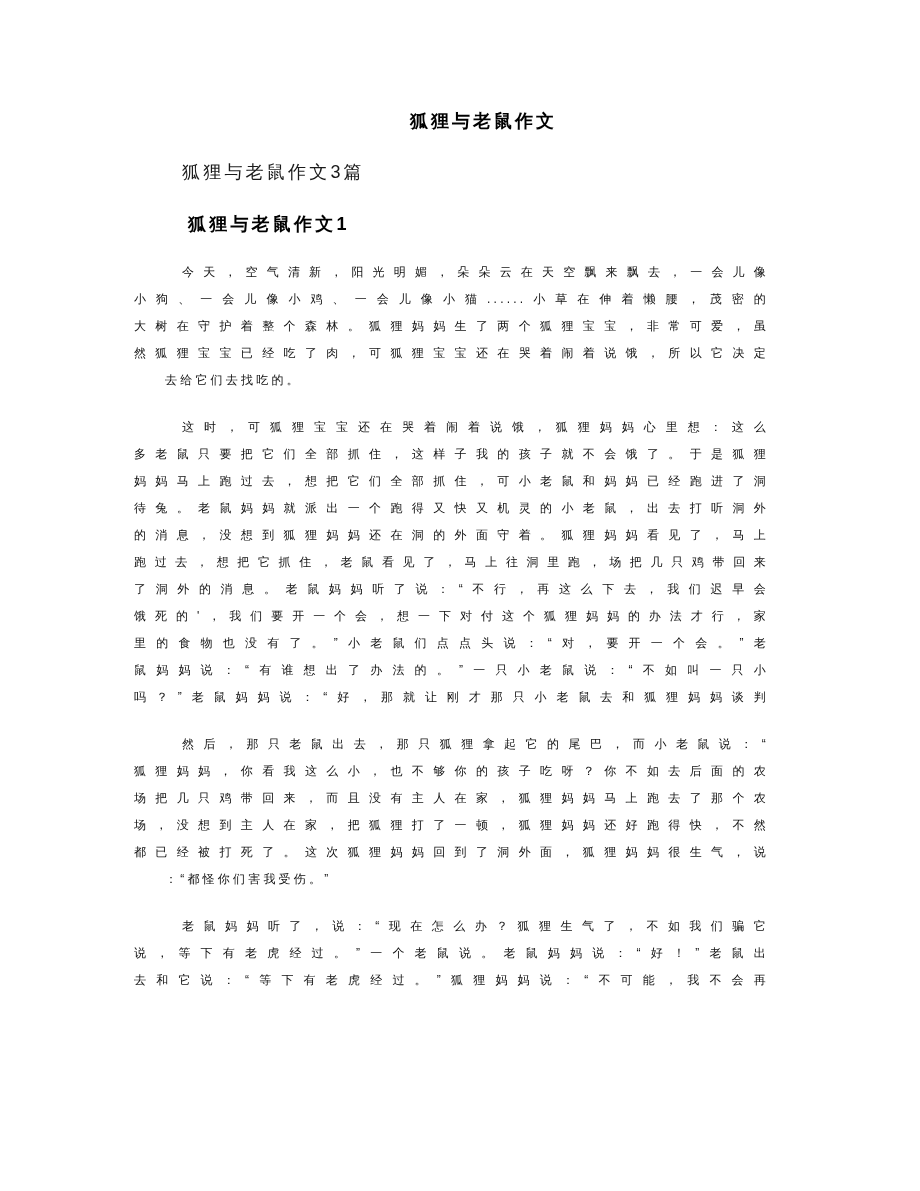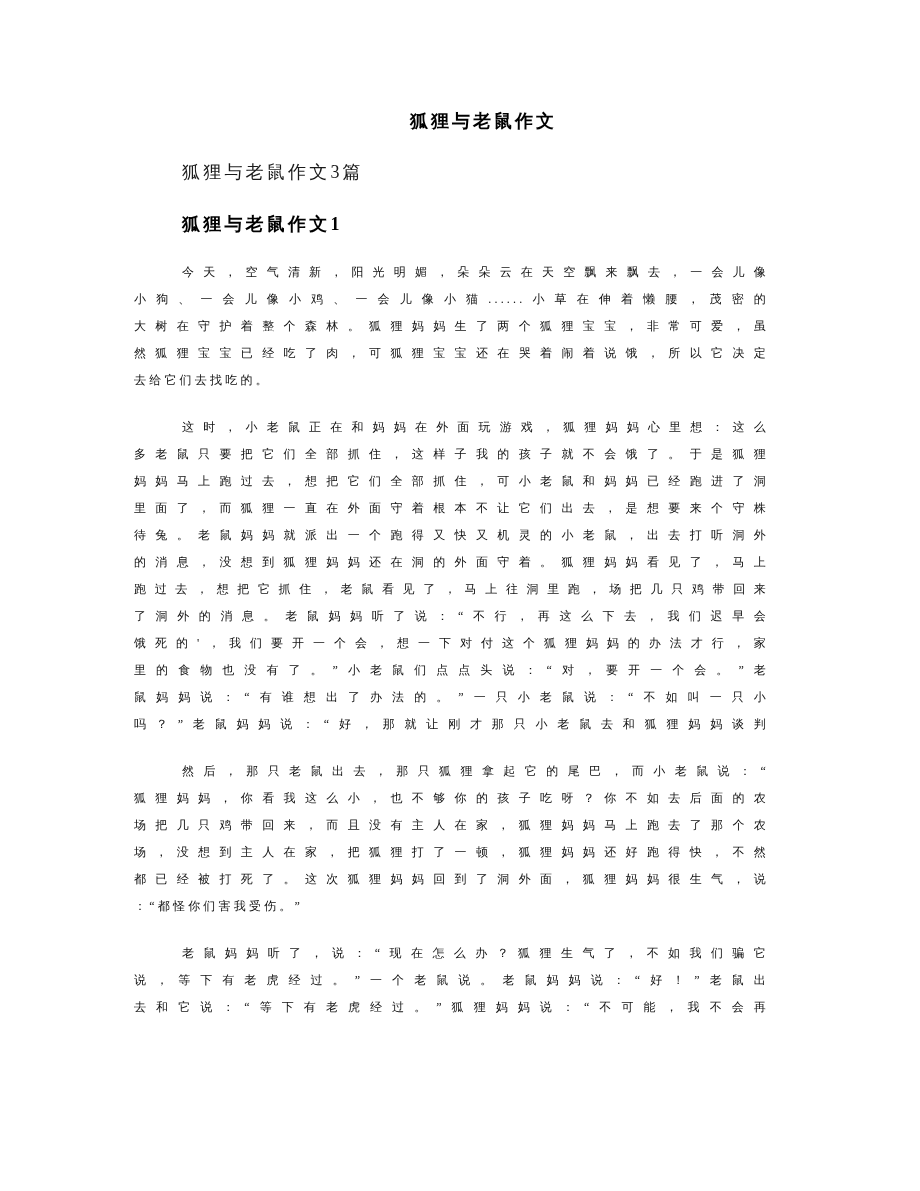--- a/index.html
+++ b/index.html
@@ -3,21 +3,21 @@
   <meta charset="utf-8">
   <style>
     html, body { margin: 0; padding: 0; background: #ffffff; }
     body { width: 920px; height: 1191px; overflow: hidden; }
     .page {
       position: relative;
       width: 920px;
       height: 1191px;
       background: #ffffff;
       color: #111111;
-      font-family: Liberation Serif, serif;
+      font-family: Liberation Sans, sans-serif;
     }
     .doc-title {
       position: absolute;
       left: 410px;
       top: 107px;
       font-size: 18px;
       line-height: 28px;
       font-weight: bold;
       letter-spacing: 3px;
       color: #000000;
@@ -28,21 +28,21 @@
       left: 182px;
       top: 159px;
       font-size: 18px;
       line-height: 27px;
       letter-spacing: 3.2px;
       color: #1a1a1a;
       white-space: nowrap;
     }
     .section-heading {
       position: absolute;
-      left: 182px;
+      left: 188px;
       top: 211px;
       font-size: 18px;
       line-height: 27px;
       font-weight: bold;
       letter-spacing: 3.2px;
       color: #000000;
       white-space: nowrap;
     }
     .body-text {
       position: absolute;
@@ -57,21 +57,21 @@
       line-height: 27px;
       height: 27px;
       letter-spacing: 3.2px;
       white-space: nowrap;
       overflow: hidden;
       text-align: justify;
       text-align-last: justify;
       color: #111111;
     }
     .line.first { padding-left: 48px; }
-    .line.last { text-align-last: left; }
+    .line.last { text-align-last: left; margin-left: 31px; }
   </style>
 </head>
 <body>
 
 <div class="page">
 
   <div class="doc-title">狐狸与老鼠作文</div>
 
   <div class="doc-subtitle">狐狸与老鼠作文3篇</div>
 
@@ -81,24 +81,23 @@
 
     <div class="para">
       <span class="line first">今天，空气清新，阳光明媚，朵朵云在天空飘来飘去，一会儿像</span>
       <span class="line">小狗、一会儿像小鸡、一会儿像小猫......小草在伸着懒腰，茂密的</span>
       <span class="line">大树在守护着整个森林。狐狸妈妈生了两个狐狸宝宝，非常可爱，虽</span>
       <span class="line">然狐狸宝宝已经吃了肉，可狐狸宝宝还在哭着闹着说饿，所以它决定</span>
       <span class="line last">去给它们去找吃的。</span>
     </div>
 
     <div class="para">
-      <span class="line first">这时，小老鼠正在和妈妈在外面玩游戏，狐狸妈妈心里想：这么</span>
+      <span class="line first">这时，可狐狸宝宝还在哭着闹着说饿，狐狸妈妈心里想：这么</span>
       <span class="line">多老鼠只要把它们全部抓住，这样子我的孩子就不会饿了。于是狐狸</span>
       <span class="line">妈妈马上跑过去，想把它们全部抓住，可小老鼠和妈妈已经跑进了洞</span>
-      <span class="line">里面了，而狐狸一直在外面守着根本不让它们出去，是想要来个守株</span>
       <span class="line">待兔。老鼠妈妈就派出一个跑得又快又机灵的小老鼠，出去打听洞外</span>
       <span class="line">的消息，没想到狐狸妈妈还在洞的外面守着。狐狸妈妈看见了，马上</span>
       <span class="line">跑过去，想把它抓住，老鼠看见了，马上往洞里跑，场把几只鸡带回来</span>
       <span class="line">了洞外的消息。老鼠妈妈听了说：“不行，再这么下去，我们迟早会</span>
       <span class="line">饿死的'，我们要开一个会，想一下对付这个狐狸妈妈的办法才行，家</span>
       <span class="line">里的食物也没有了。”小老鼠们点点头说：“对，要开一个会。”老</span>
       <span class="line">鼠妈妈说：“有谁想出了办法的。”一只小老鼠说：“不如叫一只小</span>
       <span class="line">吗？”老鼠妈妈说：“好，那就让刚才那只小老鼠去和狐狸妈妈谈判</span>
     </div>
 

